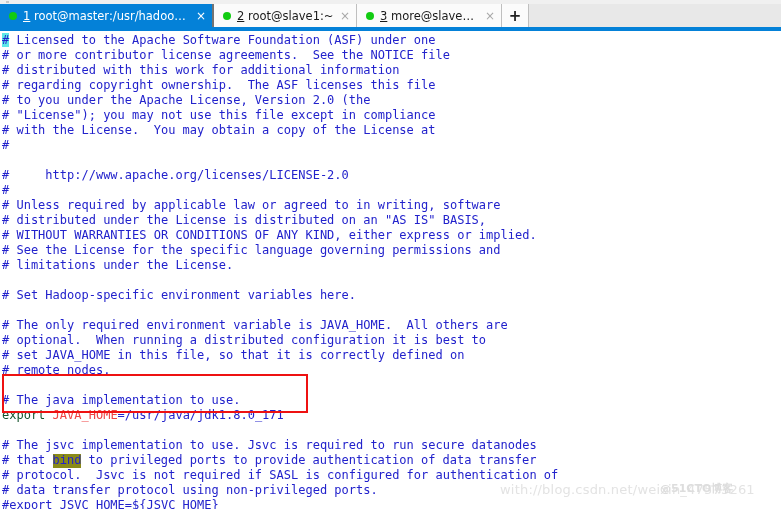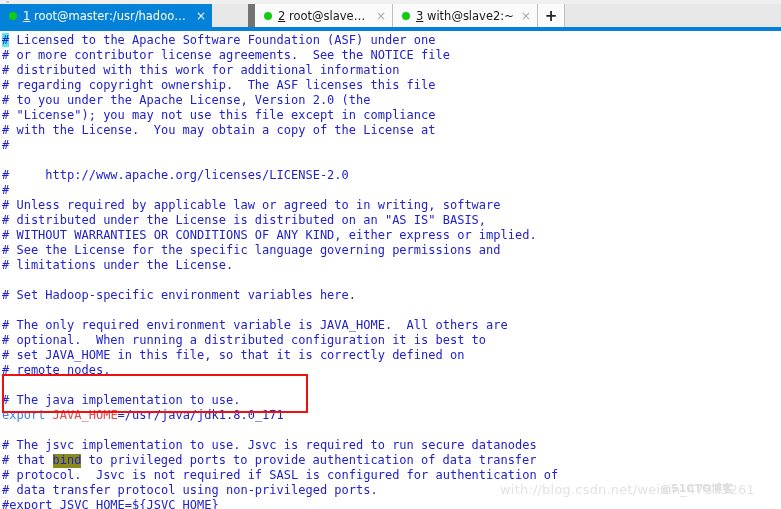--- a/index.html
+++ b/index.html
@@ -65,22 +65,21 @@
     color: #ffffff;
     width: 212px;
   }
   .tab.inactive {
     background: #fbfbfb;
     color: #1a1a1a;
     border-right: 1px solid #bfbfbf;
     width: 145px;
   }
   .tab.inactive.first-inactive {
-    border-left: 7px solid #737373;
-    margin-left: 36px;
+    border-left: 2px solid #737373;
   }
 
   .tab .statusdot {
     width: 8px; height: 8px;
     border-radius: 50%;
     background: #12cc12;
     margin-right: 6px;
     flex: 0 0 auto;
   }
   .tab .tablabel {
@@ -151,21 +150,21 @@
 
   .cursor {
     background: #5ee8e8;
     color: #2222cc;
   }
   .hl-search {
     background: #8a8a18;
     color: #2222cc;
     font-family: Liberation Mono, monospace;
   }
-  .kw-export { color: #3b82f6; }
+  .kw-export { color: #14532d; }
   .var-name  { color: #ef4444; }
 
   
   .redbox {
     position: absolute;
     left: 2px;
     top: 374px;
     width: 306px;
     height: 39px;
     border: 2px solid #ee1111;
@@ -213,21 +212,21 @@
     </div>
 
     <div class="tab inactive first-inactive">
       <span class="statusdot"></span>
       <span class="tablabel"><span class="mnemonic">2</span><span> root@slave1:~</span></span>
       <span class="tabclose">×</span>
     </div>
 
     <div class="tab inactive">
       <span class="statusdot"></span>
-      <span class="tablabel"><span class="mnemonic">3</span><span> with@slave2:~</span></span>
+      <span class="tablabel"><span class="mnemonic">3</span><span> more@slave2:~</span></span>
       <span class="tabclose">×</span>
     </div>
 
     <div class="newtab">+</div>
     <div class="tabfill"></div>
   </div>
 
   <div class="accentline"></div>
 
   <div class="term" id="terminal-body"><div class="line"><span class="cursor">#</span><span> Licensed to the Apache Software Foundation (ASF) under one</span></div><div class="line"># or more contributor license agreements.  See the NOTICE file</div><div class="line"># distributed with this work for additional information</div><div class="line"># regarding copyright ownership.  The ASF licenses this file</div><div class="line"># to you under the Apache License, Version 2.0 (the</div><div class="line"># "License"); you may not use this file except in compliance</div><div class="line"># with the License.  You may obtain a copy of the License at</div><div class="line">#</div><div class="line">&nbsp;</div><div class="line">#     http://www.apache.org/licenses/LICENSE-2.0</div><div class="line">#</div><div class="line"># Unless required by applicable law or agreed to in writing, software</div><div class="line"># distributed under the License is distributed on an "AS IS" BASIS,</div><div class="line"># WITHOUT WARRANTIES OR CONDITIONS OF ANY KIND, either express or implied.</div><div class="line"># See the License for the specific language governing permissions and</div><div class="line"># limitations under the License.</div><div class="line">&nbsp;</div><div class="line"># Set Hadoop-specific environment variables here.</div><div class="line">&nbsp;</div><div class="line"># The only required environment variable is JAVA_HOME.  All others are</div><div class="line"># optional.  When running a distributed configuration it is best to</div><div class="line"># set JAVA_HOME in this file, so that it is correctly defined on</div><div class="line"># remote nodes.</div><div class="line">&nbsp;</div><div class="line"># The java implementation to use.</div><div class="line"><span class="kw-export">export</span><span class="var-name"> JAVA_HOME</span><span>=/usr/java/jdk1.8.0_171</span></div><div class="line">&nbsp;</div><div class="line"># The jsvc implementation to use. Jsvc is required to run secure datanodes</div><div class="line"><span># that </span><span class="hl-search">bind</span><span> to privileged ports to provide authentication of data transfer</span></div><div class="line"># protocol.  Jsvc is not required if SASL is configured for authentication of</div><div class="line"># data transfer protocol using non-privileged ports.</div><div class="line">#export JSVC_HOME=${JSVC_HOME}</div></div>

